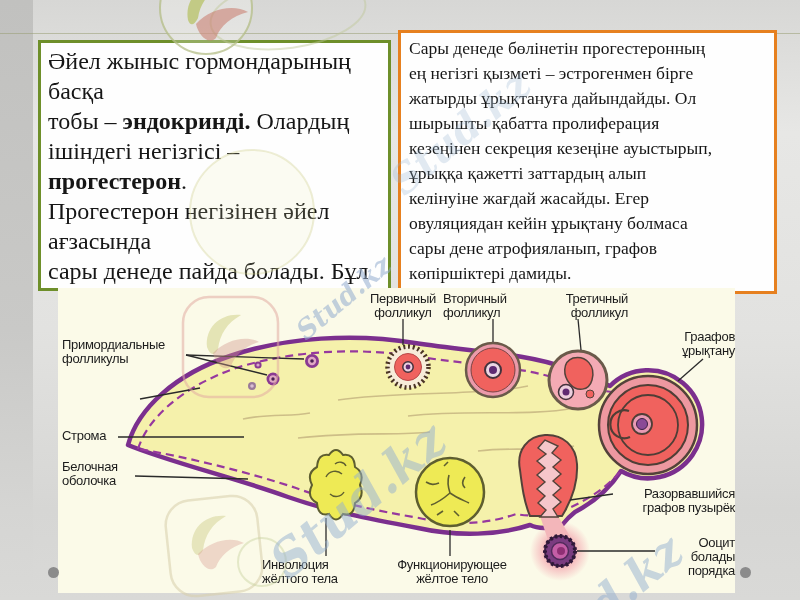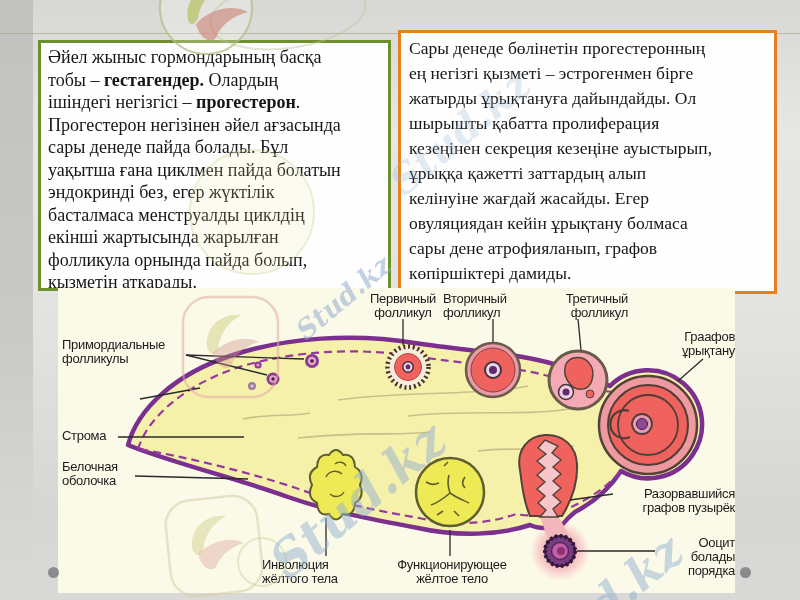--- a/index.html
+++ b/index.html
@@ -10,21 +10,21 @@
   }
   .left-strip{position:absolute;left:0;top:0;width:33px;height:600px;
     background:linear-gradient(180deg,#c1c1bf 0%,#c9c9c7 55%,#d5d5d3 85%,#d9d9d7 100%);}
   .top-rule{position:absolute;left:0;top:33px;width:800px;height:1px;background:rgba(148,154,108,.5);}
   .textbox{
     position:absolute; background:#fefefe; border:3px solid;
     font-family:"Liberation Serif",serif; color:#161616;
     white-space:pre-line; overflow:hidden;
   }
   .textbox.leftbox{left:38px;top:40px;width:334px;height:237px;border-color:#6e8f2a;
-    font-size:18px;line-height:1.25;padding:3px 6px 5px 7px;}
+    font-size:24px;line-height:1.25;padding:3px 6px 5px 7px;}
   .textbox.rightbox{left:398px;top:30px;width:359px;height:250px;border-color:#e6801f;
     font-size:17.5px;line-height:1.43;padding:3px 6px 5px 8px;}
   .diagram{position:absolute;left:58px;top:288px;width:677px;height:305px;background:#fbfae8;}
   .dsvg{position:absolute;left:0;top:0;}
   .dlabel{
     position:absolute; font-size:13px; line-height:1.09; color:#1c1c1c;
     letter-spacing:-0.3px; white-space:pre-line;
   }
   .wm{
     position:absolute; font-family:"DejaVu Serif",serif; font-style:italic; font-weight:bold;
@@ -35,21 +35,21 @@
   .dot{position:absolute;width:11px;height:11px;border-radius:50%;background:#8b8b8b;}
 </style>
 </head>
 <body>
 
 <div class="page">
   <div class="left-strip"></div>
   <div class="top-rule"></div>
 
   <div class="textbox leftbox"><span>Әйел жыныс гормондарының басқа
-тобы – </span><b>гестагендер.</b><span> Олардың
+тобы – </span><b>эндокринді.</b><span> Олардың
 ішіндегі негізгісі – </span><b>прогестерон</b><span>.
 Прогестерон негізінен әйел ағзасында
 сары денеде пайда болады. Бұл
 уақытша ғана циклмен пайда болатын
 эндокринді без, егер жүктілік
 басталмаса менструалды циклдің
 екінші жартысында жарылған
 фолликула орнында пайда болып,
 қызметін атқарады.</span></div>
 

